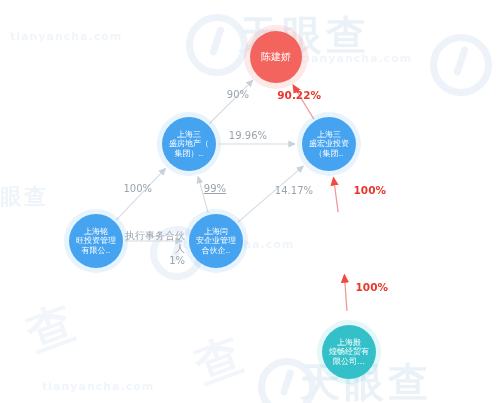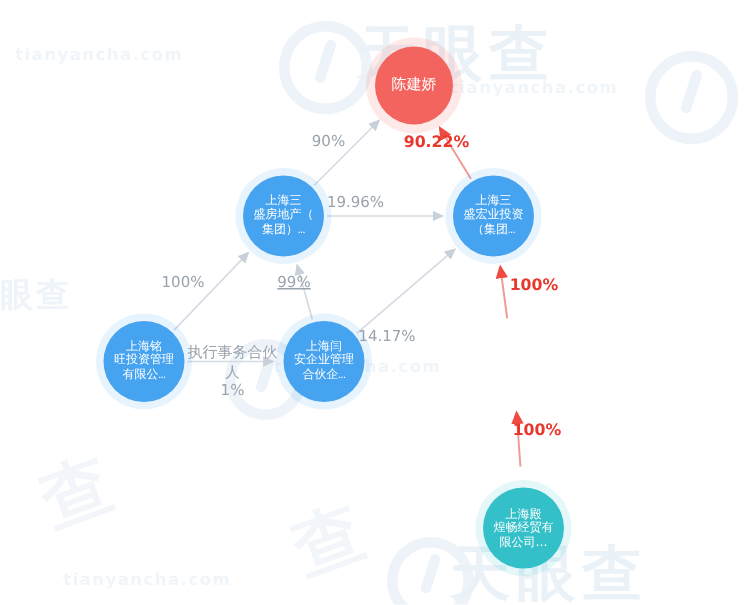--- a/index.html
+++ b/index.html
@@ -67,21 +67,21 @@
     background:#34c0c9;
     box-shadow:0 0 0 5px rgba(52,192,201,0.13);
   }
   .node-label{display:block;width:100%;white-space:pre-line;}
 
   .edge-label{
     position:absolute;z-index:5;
     font-size:10px;
     color:#9aa3ad;
     font-family:"DejaVu Sans","Liberation Sans",sans-serif;
-    white-space:pre-line;text-align:center;
+    white-space:pre-line;text-align:right;
     background:transparent;
     line-height:1.25;
     user-select:none;
   }
   .edge-label.hot{color:#e8372c;font-weight:bold;font-size:10.5px;}
 </style>
 </head>
 <body>
 
 <div id="stage">
@@ -151,20 +151,20 @@
       <div class="node node-teal" style="left: 322px; top: 325px; width: 54px; height: 54px; background: rgb(52, 192, 201); font-size: 8px;">
         <span class="node-label">上海殿
 煌畅经贸有
 限公司…</span>
       </div>
       <div class="edge-label" style="left: 189px; top: 89px; width: 60px;">90%</div>
       <div class="edge-label hot" style="left: 261px; top: 89px; width: 60px;">90.22%</div>
       <div class="edge-label" style="left: 207px; top: 130px; width: 60px;">19.96%</div>
       <div class="edge-label" style="left: 92px; top: 183px; width: 60px;">100%</div>
       <div class="edge-label" style="left: 166px; top: 183px; width: 60px; text-decoration: underline;">99%</div>
-      <div class="edge-label" style="left: 228px; top: 185px; width: 60px; margin-top: 34px;">14.17%</div>
+      <div class="edge-label" style="left: 253px; top: 185px; width: 60px;">14.17%</div>
       <div class="edge-label" style="left: 125px; top: 230px; width: 60px;">执行事务合伙人
 1%</div>
       <div class="edge-label hot" style="left: 326px; top: 184px; width: 60px;">100%</div>
       <div class="edge-label hot" style="left: 328px; top: 281px; width: 60px;">100%</div>
     </div>
 
 </div>
 
 </body></html>

